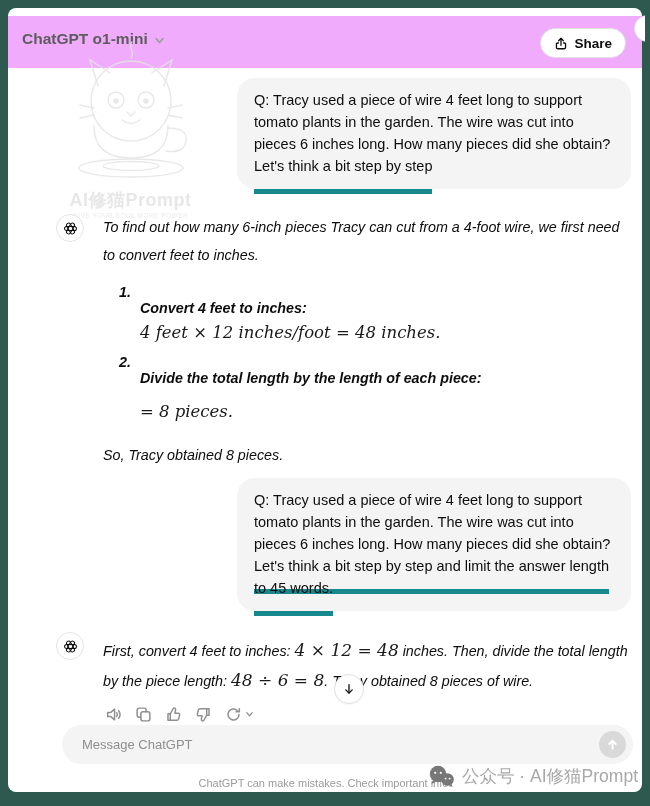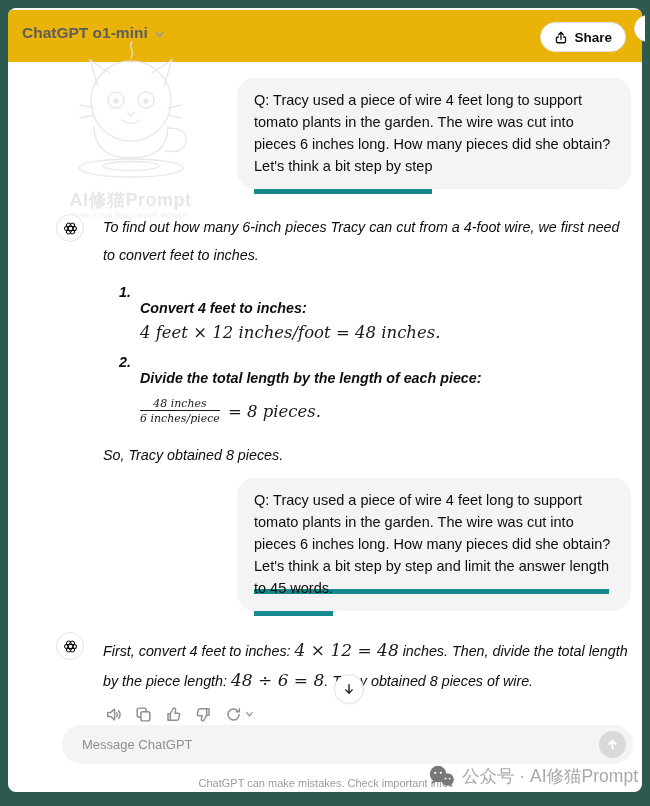--- a/index.html
+++ b/index.html
@@ -8,21 +8,21 @@
     background:#2e594e;
     font-family:"Liberation Sans","DejaVu Sans",sans-serif;
     position:relative;
     color:#0d0d0d;
   }
   .panel {
     position:absolute; left:8px; top:8px; width:634px; height:784px;
     background:#ffffff; border-radius:8px; overflow:hidden;
   }
   
-  .header { position:absolute; left:0; top:2px; width:100%; height:52px; background:#eab308; }
+  .header { position:absolute; left:0; top:8px; width:100%; height:52px; background:#f0abfc; }
   .model-switcher {
     position:absolute; left:14px; top:14px; display:flex; align-items:center; gap:6px;
     font-size:15.5px; font-weight:700; color:#5d5d5d; cursor:pointer;
   }
   .chev { display:inline-flex; margin-top:2px; }
   .share-btn {
     position:absolute; right:16px; top:12px; height:30px; padding:0 13px;
     display:flex; align-items:center; gap:6px;
     border:1px solid #e0e0e0; border-radius:999px; background:#fff;
     font-size:13.5px; font-weight:600; color:#0d0d0d; cursor:pointer;
@@ -186,24 +186,20 @@
         <div>
           <div class="step-title">Convert 4 feet to inches:</div>
           <div class="math math-line">4 feet × 12 inches/foot = 48 inches.</div>
         </div>
       </div>
       <div class="step">
         <span class="step-num">2.</span>
         <div>
           <div class="step-title">Divide the total length by the length of each piece:</div>
           <div class="frac-row math">
-            <span class="frac">
-              <span class="num">48 inches</span>
-              <span class="den">6 inches/piece</span>
-            </span>
             <span>= 8 pieces.</span>
           </div>
         </div>
       </div>
     </div>
     <p class="conclusion">So, Tracy obtained 8 pieces.</p>
   </div>
 
   <div class="bubble bubble-2"><span>Q: Tracy used a piece of wire 4 feet long to support tomato plants in the garden. The wire was cut into pieces 6 inches long. How many pieces did she obtain? </span><span class="hl">Let's think a bit step by step and limit the answer length to 45 words.</span></div>
 

